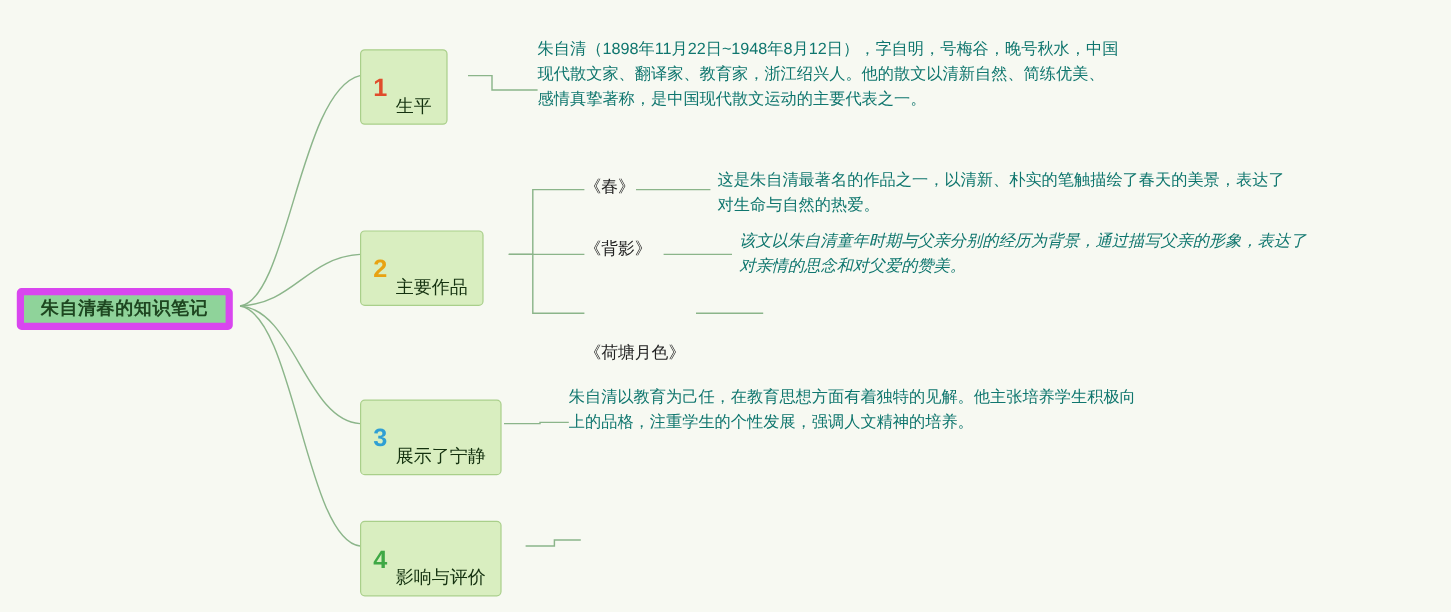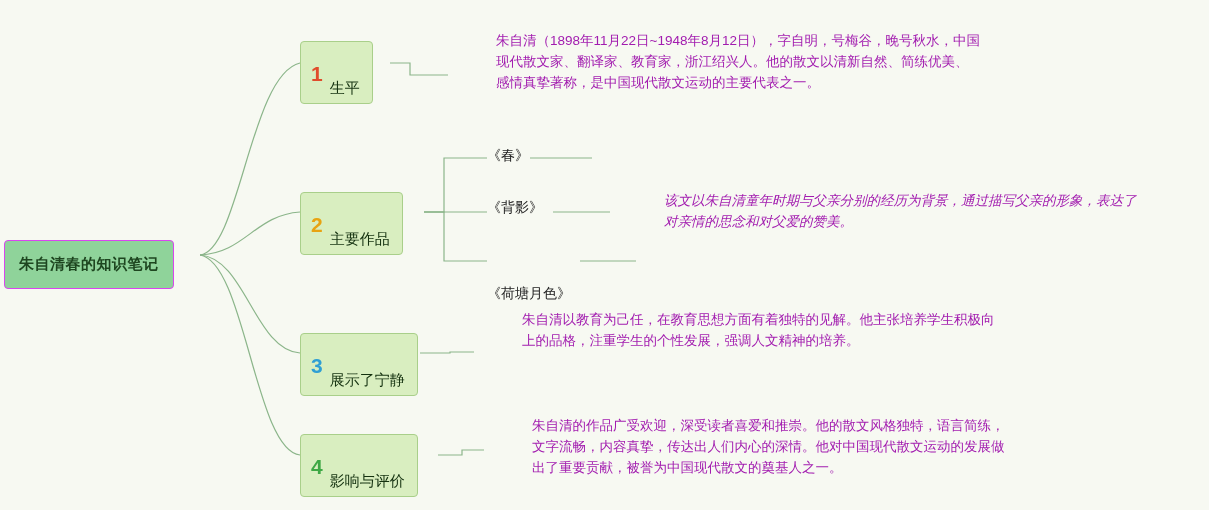--- a/index.html
+++ b/index.html
@@ -29,25 +29,25 @@
   }
   .node {
     position: absolute;
     box-sizing: border-box;
     display: flex;
     align-items: center;
     white-space: nowrap;
   }
   
   .root {
-    left: 4px;
+    left: 14px;
     top: 240px;
-    padding: 14px 14px;
+    padding: 2px 14px;
     background: #8fd39a;
-    border: 1px solid #d946ef;
+    border: 6px solid #d946ef;
     border-radius: 4px;
     color: #1e4620;
     font-size: 15px;
     font-weight: bold;
     letter-spacing: 0.5px;
   }
   
   .branch {
     padding: 5px 12px 5px 10px;
     background: #d9eec0;
@@ -84,29 +84,28 @@
   }
   #w1 { left: 487px; top: 147px; }
   #w2 { left: 487px; top: 199px; }
   #w3 { left: 487px; top: 249px; margin-top: 36px; }
 
   
   .textblock {
     position: absolute;
     font-size: 13.5px;
     line-height: 21px;
-    color: #a21caf;
+    color: #0f766e;
     white-space: pre-line;
-    margin-left: 48px;
   }
   #t1 { left: 448px; top: 30px; width: 530px; }
   #tw1 { left: 598px; top: 139px; width: 540px; }
   #tw2 { left: 616px; top: 190px; width: 540px; font-style: italic; }
   #tw3 { left: 640px; top: 240px; width: 530px; }
-  #t3 { left: 474px; top: 309px; width: 540px; }
+  #t3 { left: 474px; top: 320px; width: 540px; }
   #t4 { left: 484px; top: 415px; width: 540px; }
 </style>
 </head>
 <body>
 
 <div id="canvas">
 
   <svg class="links" viewBox="0 0 1209 510">
     <g fill="none" stroke="#8bb58a" stroke-width="1.2">
 
@@ -161,21 +160,20 @@
   <div class="node work" id="w2">
     <span>《背影》</span>
   </div>
   <div class="node work" id="w3">
     <span>《荷塘月色》</span>
   </div>
 
   <div class="textblock" id="t1">朱自清（1898年11月22日~1948年8月12日），字自明，号梅谷，晚号秋水，中国
 现代散文家、翻译家、教育家，浙江绍兴人。他的散文以清新自然、简练优美、
 感情真挚著称，是中国现代散文运动的主要代表之一。</div>
+  <div class="textblock" id="tw1">这是朱自清最著名的作品之一，以清新、朴实的笔触描绘了春天的美景，表达了
+对生命与自然的热爱。</div>
   <div class="textblock" id="tw2">该文以朱自清童年时期与父亲分别的经历为背景，通过描写父亲的形象，表达了
 对亲情的思念和对父爱的赞美。</div>
   <div class="textblock" id="t3">朱自清以教育为己任，在教育思想方面有着独特的见解。他主张培养学生积极向
 上的品格，注重学生的个性发展，强调人文精神的培养。</div>
-  <div class="textblock" id="t4">朱自清的作品广受欢迎，深受读者喜爱和推崇。他的散文风格独特，语言简练，
-文字流畅，内容真挚，传达出人们内心的深情。他对中国现代散文运动的发展做
-出了重要贡献，被誉为中国现代散文的奠基人之一。</div>
 
 </div>
 
 </body></html>

